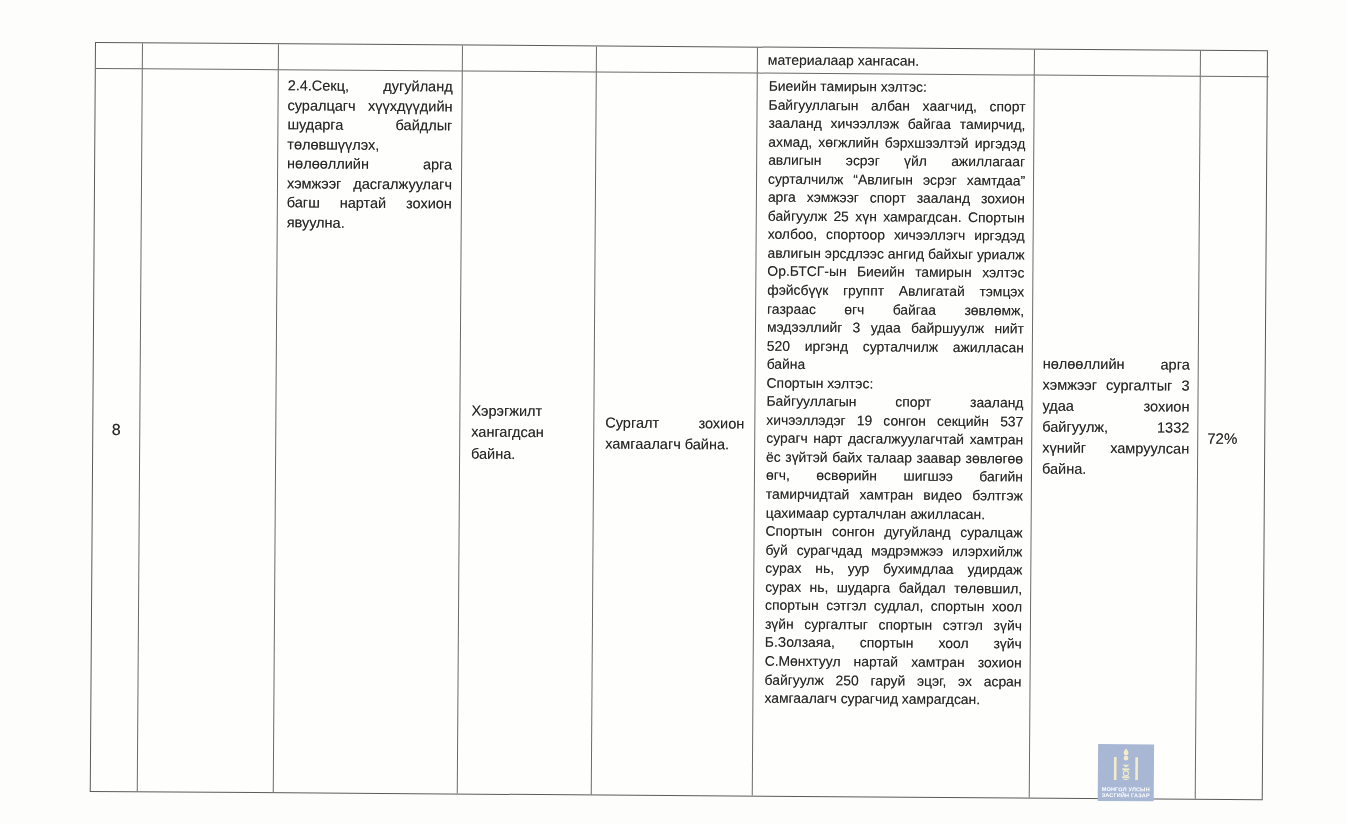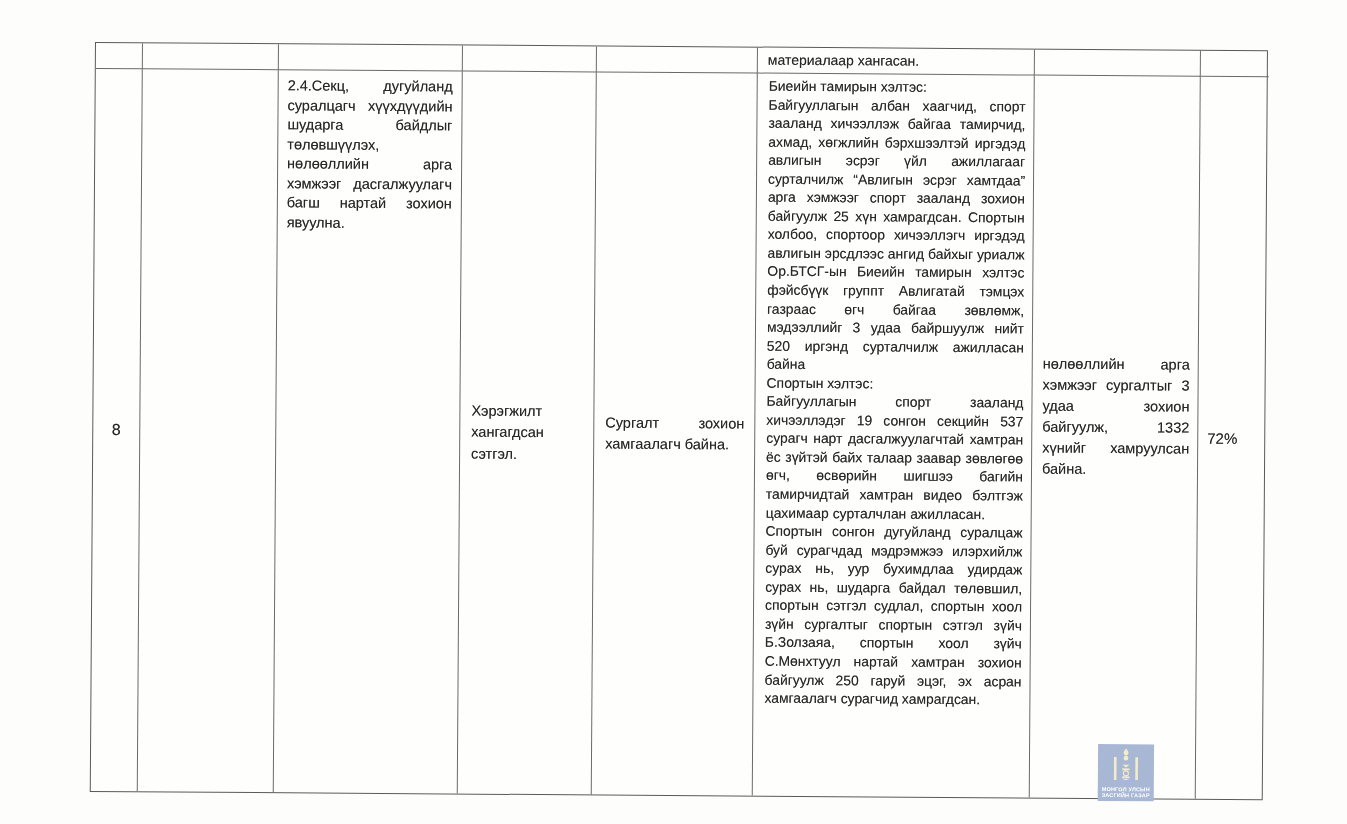--- a/index.html
+++ b/index.html
@@ -133,21 +133,21 @@
     <div class="cell top-row"></div>
     <div class="cell top-row last-col"></div>
 
     <div class="cell num-cell v-center h-center">8</div>
 
     <div class="cell"></div>
 
     <div class="cell activity-cell">2.4.Секц, дугуйланд суралцагч хүүхдүүдийн шударга байдлыг төлөвшүүлэх, нөлөөллийн арга хэмжээг дасгалжуулагч багш нартай зохион явуулна.</div>
 
     <div class="cell criteria-cell v-center">
-      <div>Хэрэгжилт хангагдсан сэтгэл.</div>
+      <div>Хэрэгжилт хангагдсан байна.</div>
     </div>
 
     <div class="cell target-cell v-center">
       <div>Сургалт зохион хамгаалагч байна.</div>
     </div>
 
     <div class="cell impl-cell">
       <p>Биеийн тамирын хэлтэс:</p>
       <p>Байгууллагын албан хаагчид, спорт зааланд хичээллэж байгаа тамирчид, ахмад, хөгжлийн бэрхшээлтэй иргэдэд авлигын эсрэг үйл ажиллагааг сурталчилж “Авлигын эсрэг хамтдаа” арга хэмжээг спорт зааланд зохион байгуулж 25 хүн хамрагдсан. Спортын холбоо, спортоор хичээллэгч иргэдэд авлигын эрсдлээс ангид байхыг уриалж Ор.БТСГ-ын Биеийн тамирын хэлтэс фэйсбүүк группт Авлигатай тэмцэх газраас өгч байгаа зөвлөмж, мэдээллийг 3 удаа байршуулж нийт 520 иргэнд сурталчилж ажилласан байна</p>
       <p>Спортын хэлтэс:</p>

